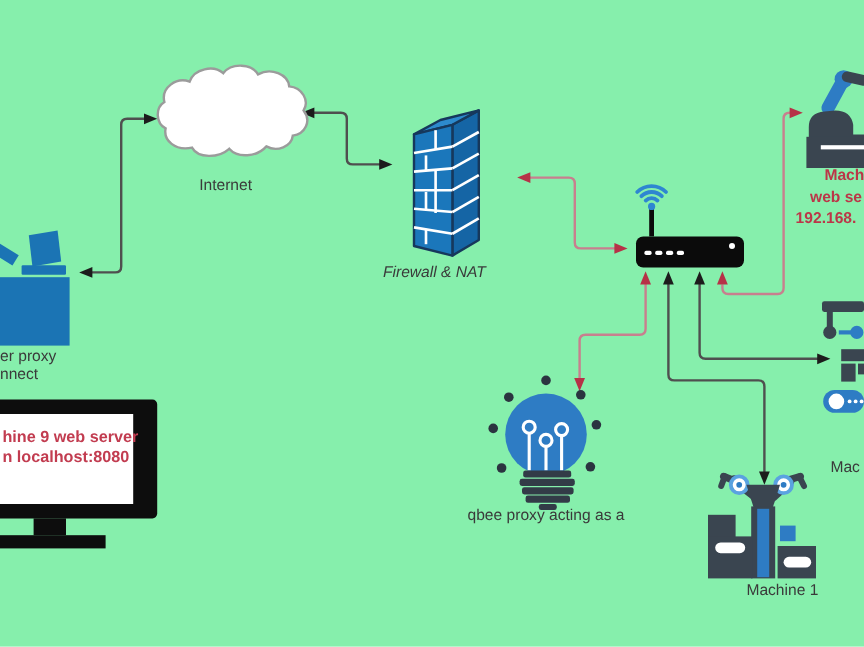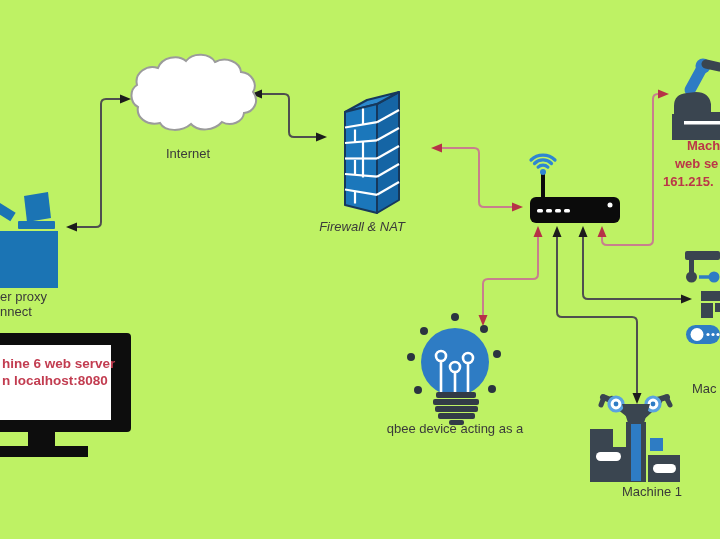--- a/index.html
+++ b/index.html
@@ -1,17 +1,17 @@
 <!DOCTYPE html>
 <html><head>
 <meta charset="utf-8">
 <style>
   html,body{margin:0;padding:0;background:#fff;}
   #stage{
-    position:relative;width:720px;height:539px;background:#bef264;
+    position:relative;width:720px;height:539px;background:#86efac;
     overflow:hidden;font-family:"Liberation Sans",sans-serif;
   }
   #draw{position:absolute;left:0;top:0;}
   .lbl{position:absolute;font-size:13px;color:#3a3a3a;line-height:15px;white-space:nowrap;}
   .lbl.center{text-align:center;}
   .red{color:#bb3648;font-weight:bold;}
   .mon-red{position:absolute;font-size:13.5px;font-weight:bold;color:#c23c50;line-height:17px;white-space:nowrap;}
 </style>
 </head>
 <body>
@@ -208,28 +208,28 @@
       <rect x="650" y="438" width="13" height="13" fill="#2e7cc4"></rect>
       <rect x="648" y="455" width="32" height="27" fill="#3a4550"></rect>
       <rect x="653" y="464" width="23" height="9" rx="4.5" fill="#ffffff"></rect>
     </g>
   </svg>
 
   <div class="lbl center" style="left:150px;top:146px;width:76px;">Internet</div>
 
   <div class="lbl center" style="left:312px;top:219px;width:100px;font-style:italic;">Firewall &amp; NAT</div>
 
-  <div class="lbl center" style="left:375px;top:421px;width:160px;">qbee device acting as a</div>
+  <div class="lbl center" style="left:375px;top:421px;width:160px;">qbee proxy acting as a</div>
 
   <div class="lbl center" style="left:602px;top:484px;width:100px;">Machine 1</div>
 
   <div class="lbl" style="left:692px;top:347px;margin-top:34px;">Mac</div>
 
   <div class="lbl" style="left:0px;top:289px;">er proxy</div>
   <div class="lbl" style="left:0px;top:304px;">nnect</div>
 
-  <div class="mon-red" style="left:2px;top:355px;">hine 6 web server</div>
+  <div class="mon-red" style="left:2px;top:355px;">hine 9 web server</div>
   <div class="mon-red" style="left:2px;top:372px;">n localhost:8080</div>
 
   <div class="lbl red" style="left:687px;top:138px;">Mach</div>
   <div class="lbl red" style="left:675px;top:156px;">web se</div>
-  <div class="lbl red" style="left:663px;top:174px;">161.215.</div>
+  <div class="lbl red" style="left:663px;top:174px;">192.168.</div>
 </div>
 
 </body></html>

